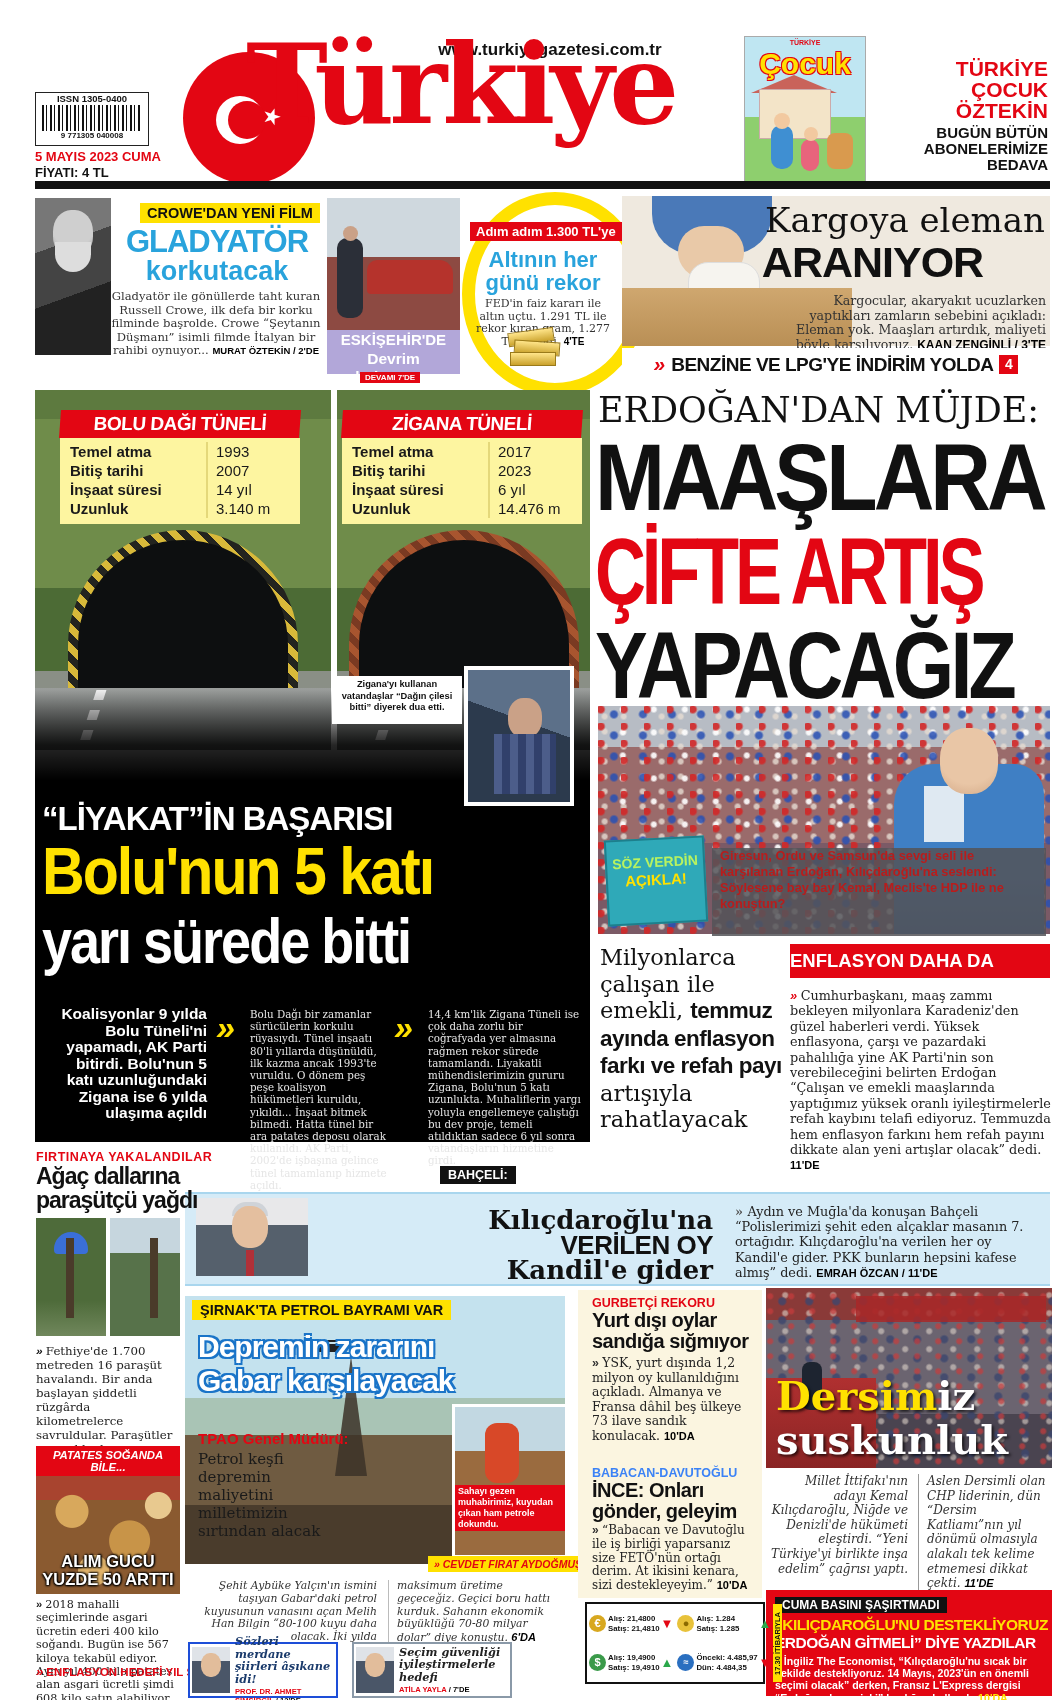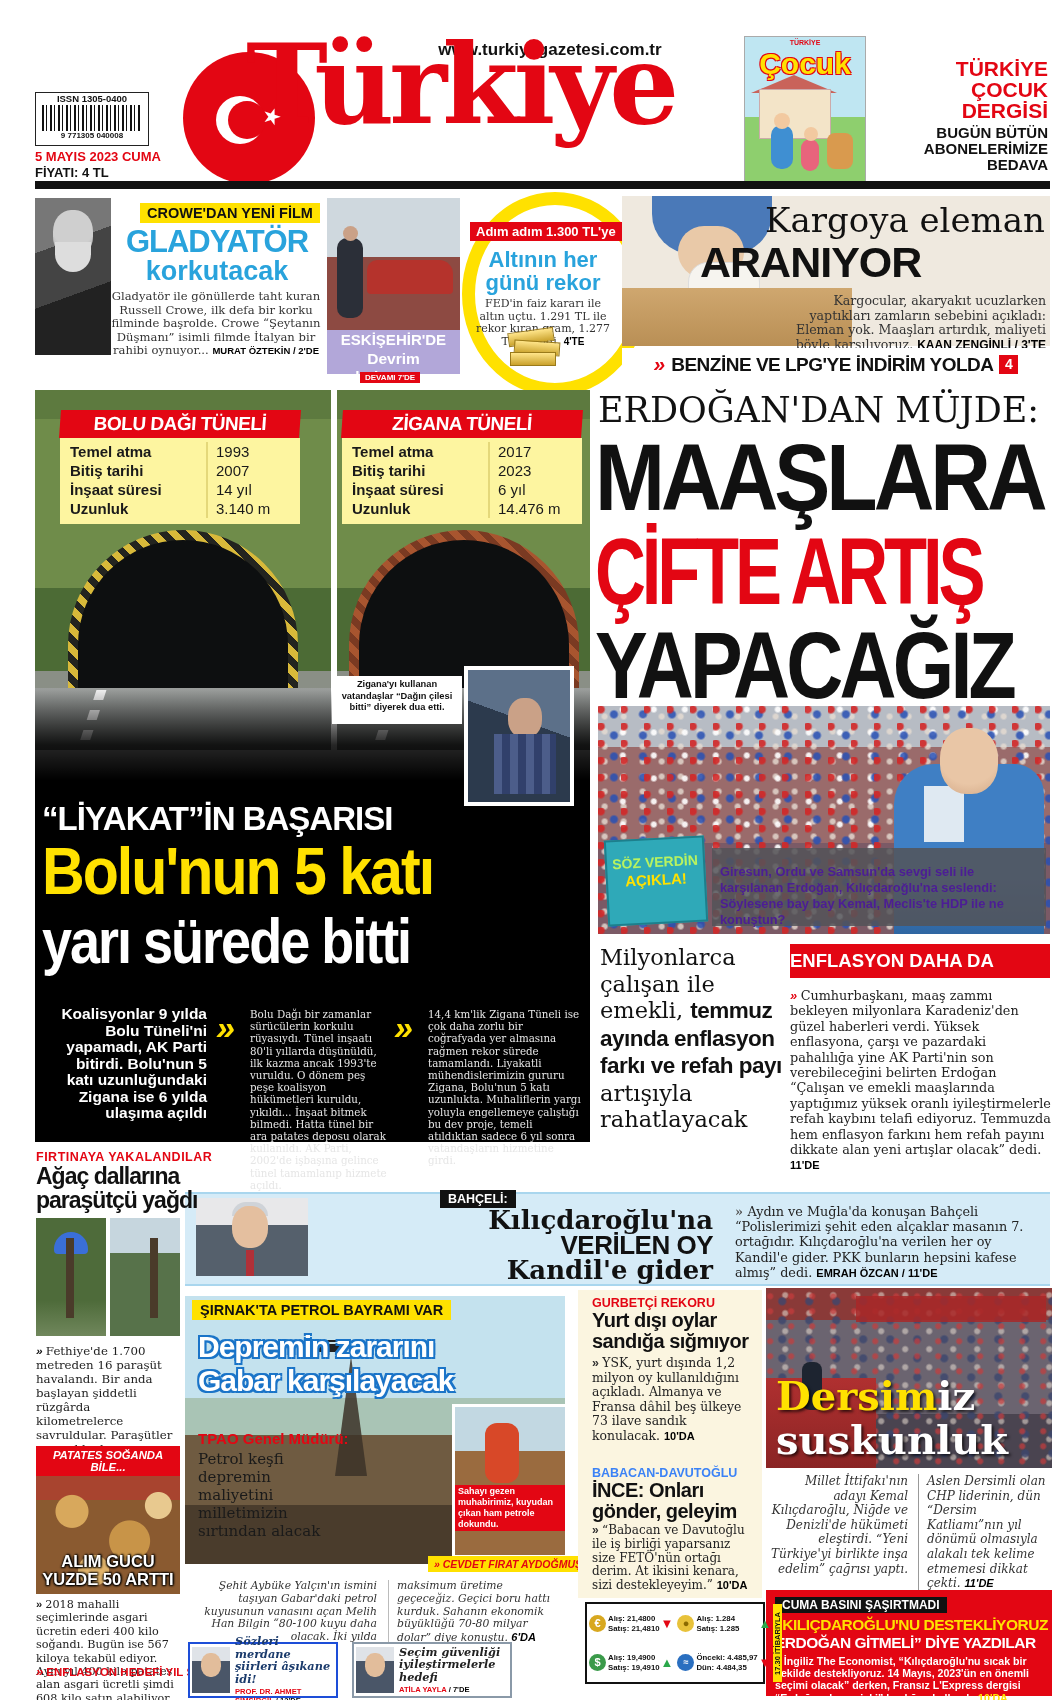--- a/index.html
+++ b/index.html
@@ -68,21 +68,21 @@
   .altin-body{left:474px;top:298px;width:138px;text-align:center;font-size:11px;line-height:12.6px;color:#333;}
   .altin-page{font-size:10px;font-weight:bold;color:#000;font-family:"Liberation Sans",sans-serif;}
   .gold-bars{left:508px;top:330px;width:60px;height:34px;}
   .gold-bar{position:absolute;width:44px;height:12px;background:linear-gradient(180deg,#ffe58a,#caa22c);border:1px solid #9a7a1a;}
   .kargo-photo{left:622px;top:196px;width:428px;height:150px;background:#efe9df;overflow:hidden;}
   .kargo-arm{position:absolute;left:30px;top:0;width:120px;height:58px;border-radius:0 0 40px 40px;background:#4a79b8;}
   .kargo-sleeve{position:absolute;left:56px;top:30px;width:66px;height:52px;border-radius:30px;background:#e9c9a8;}
   .kargo-glove{position:absolute;left:66px;top:66px;width:70px;height:44px;border-radius:20px;background:#f6f4ef;border:1px solid #ddd;}
   .kargo-box{position:absolute;left:0px;top:92px;width:230px;height:58px;background:linear-gradient(180deg,#cfa76f,#b98f55);}
   .kargo-t1{left:700px;top:200px;width:345px;text-align:right;font-family:"DejaVu Serif",serif;font-size:34px;color:#111;}
-  .kargo-t2{left:700px;top:238px;width:345px;text-align:left;font-size:43px;font-weight:bold;letter-spacing:-1px;color:#111;}
+  .kargo-t2{left:700px;top:238px;width:345px;text-align:center;font-size:43px;font-weight:bold;letter-spacing:-1px;color:#111;}
   .kargo-body{left:770px;top:294px;width:276px;text-align:right;font-size:12.6px;line-height:14.6px;color:#333;}
   .kargo-byline{font-size:12px;font-weight:bold;color:#000;font-family:"Liberation Sans",sans-serif;margin-top:44px;}
   .benzin{left:622px;top:348px;width:428px;height:32px;background:#fff;text-align:center;line-height:32px;}
   .benzin .chv{color:#e30613;font-weight:bold;font-size:21px;font-style:italic;margin-right:6px;}
   .benzin .txt{font-size:19px;font-weight:bold;color:#111;letter-spacing:-0.5px;}
   .benzin .pg{display:inline-block;background:#e30613;color:#fff;font-size:14px;font-weight:bold;
      width:19px;height:19px;line-height:19px;vertical-align:2px;margin-left:6px;}
 
   
   .tun-photos{left:35px;top:390px;width:555px;height:360px;background:#fff;}
@@ -142,38 +142,38 @@
      background-size:23px 17px,29px 21px,31px 23px,19px 15px,100% 100%;}
   .erdo-fig{position:absolute;right:6px;bottom:0;width:150px;height:170px;border-radius:40px 30px 0 0;
      background:linear-gradient(180deg,#3f7fc4 0 65%,#2f66a2 100%);}
   .erdo-head{position:absolute;right:52px;bottom:140px;width:58px;height:66px;border-radius:45%;
      background:radial-gradient(circle at 50% 40%,#e9c6a6 0 60%,#d3a987 100%);}
   .erdo-shirt{position:absolute;right:86px;bottom:92px;width:40px;height:56px;background:#dfe9f2;}
   .badge{left:606px;top:838px;width:100px;height:86px;background:#2fa9b8;border:2px solid #1d7f8c;
      transform:rotate(-3deg);text-align:center;padding-top:14px;box-sizing:border-box;}
   .badge .b1{font-size:14px;font-weight:bold;color:#b9f35f;line-height:17px;}
   .badge .b2{font-size:15px;font-weight:bold;color:#ffe100;line-height:18px;}
-  .rally-cap{left:712px;top:848px;width:334px;height:78px;background:rgba(84,84,88,.85);color:#4c1d95;
-     font-size:12.8px;line-height:16px;font-weight:bold;padding:16px 8px;box-sizing:border-box;}
+  .rally-cap{left:712px;top:848px;width:334px;height:88px;background:rgba(84,84,88,.85);color:#b91c1c;
+     font-size:12.8px;line-height:16px;font-weight:bold;padding:0 8px;box-sizing:border-box;}
   .deck{left:600px;top:944px;width:186px;font-family:"DejaVu Serif",serif;font-size:22.5px;line-height:26.5px;color:#111;}
   .deck .bb{font-weight:bold;font-family:"Liberation Sans",sans-serif;letter-spacing:-0.5px;}
   .enf-banner{left:790px;top:944px;width:260px;height:34px;background:#e30613;color:#fff;
      font-size:18.5px;font-weight:bold;line-height:34px;box-sizing:border-box;}
   .enf-body{left:790px;top:988px;width:262px;font-family:"DejaVu Serif",serif;font-size:12.8px;line-height:15.4px;color:#222;}
   .enf-body::before{content:"» ";color:#e30613;font-weight:bold;font-style:italic;font-family:"Liberation Sans",sans-serif;}
   .pg-inline{font-weight:bold;color:#000;font-family:"Liberation Sans",sans-serif;font-size:11px;}
 
   
   .bah-strip{left:185px;top:1192px;width:865px;height:90px;background:#d5ebf7;
      border-top:2px solid #a9d6ee;border-bottom:2px solid #a9d6ee;}
   .bah-photo{left:196px;top:1198px;width:112px;height:78px;background:linear-gradient(180deg,#e8e8ea 0 35%,#55606c 35% 100%);}
   .bah-face{position:absolute;left:36px;top:8px;width:36px;height:42px;border-radius:45%;background:#e4bf9f;}
   .bah-hair{position:absolute;left:36px;top:4px;width:36px;height:14px;border-radius:16px 16px 0 0;background:#cfd3d8;}
   .bah-tie{position:absolute;left:50px;top:52px;width:8px;height:26px;background:#b03038;}
-  .bah-tag{left:440px;top:1190px;background:#111;color:#fff;font-size:12.5px;font-weight:bold;padding:2px 8px;}
+  .bah-tag{left:440px;top:1166px;background:#111;color:#fff;font-size:12.5px;font-weight:bold;padding:2px 8px;}
   .bah-title{left:315px;top:1208px;width:398px;text-align:right;line-height:25px;}
   .bah-t1,.bah-t3{font-family:"DejaVu Serif",serif;font-size:26px;font-weight:bold;color:#111;}
   .bah-t2{font-size:26px;font-weight:bold;color:#111;letter-spacing:-0.5px;}
   .bah-body{left:735px;top:1204px;width:310px;font-family:"DejaVu Serif",serif;font-size:12.8px;line-height:15.2px;color:#222;}
   .bah-body::before{content:"» ";color:#555;font-weight:bold;}
   .bah-byline{font-weight:bold;font-family:"Liberation Sans",sans-serif;font-size:11px;color:#000;}
 
   
   .firt-kicker{left:36px;top:1150px;font-size:12.5px;font-weight:bold;color:#e30613;letter-spacing:0.5px;}
   .firt-title{left:36px;top:1164px;font-size:23px;line-height:24px;font-weight:bold;color:#111;letter-spacing:-1px;}
@@ -309,21 +309,21 @@
     <div class="cocuk-house"></div>
     <div class="kid1"></div>
     <div class="kid1h"></div>
     <div class="kid2"></div>
     <div class="kid2h"></div>
     <div class="deer"></div>
   </div>
   <div class="abs cocuk-promo">
     <div class="l">TÜRKİYE</div>
     <div class="l">ÇOCUK</div>
-    <div class="l">DERGİSİ</div>
+    <div class="l">ÖZTEKİN</div>
     <div class="s" style="margin-top:4px;">BUGÜN BÜTÜN</div>
     <div class="s">ABONELERİMİZE</div>
     <div class="s">BEDAVA</div>
   </div>
   <div class="abs black-bar"></div>
 
   <div class="abs crowe">
     <div class="crowe-face"></div>
     <div class="crowe-beard"></div>
   </div>

